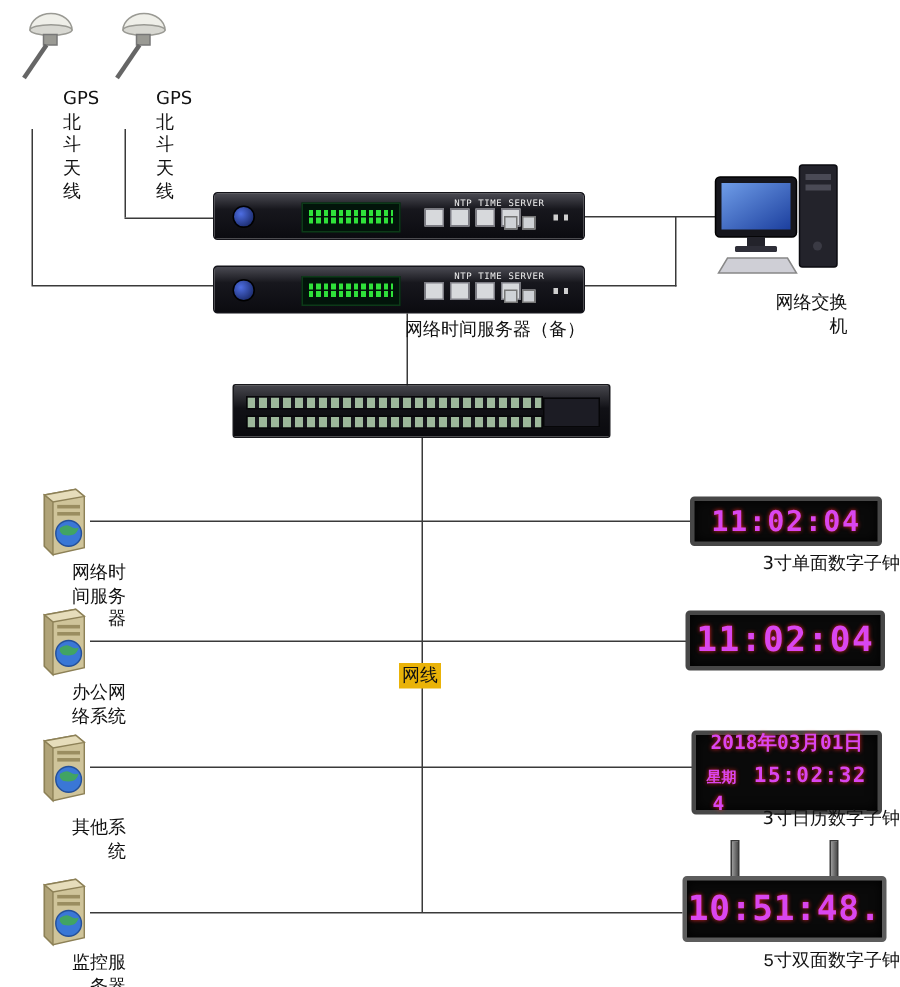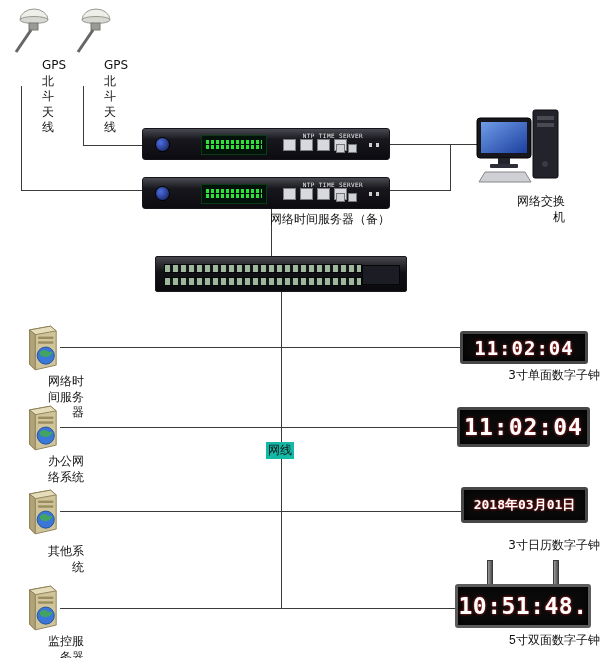--- a/index.html
+++ b/index.html
@@ -35,31 +35,31 @@
         border:1px solid #18181c; border-radius:2px; }
   .sw-row { position:absolute; left:8px; width:198px; height:9px;
             background:repeating-linear-gradient(90deg,#9db89b 0 5px,#15151b 5px 8px);
             border:1px solid #060608; }
   .sw-right { position:absolute; right:6px; top:8px; width:38px; height:20px;
               background:#1c1c24; border:1px solid #060608; }
 
   
   .clock { position:absolute; background:#0a0a0a; border:3px solid #474747; border-radius:3px;
            box-shadow:inset 0 0 8px #000; display:flex; align-items:center; justify-content:center; }
-  .digits { font-family:"DejaVu Sans Mono", monospace; font-weight:bold; color:#ffffff;
+  .digits { font-family:"DejaVu Sans Mono", monospace; font-weight:bold; color:#d946ef;
             text-shadow:0 0 3px rgba(255,40,40,.85); letter-spacing:1px; white-space:nowrap; }
   .cal { flex-direction:column; justify-content:center; gap:2px; }
   .cal-row1 { font-size:13px; letter-spacing:0; }
   .cal-row2 { display:flex; width:100%; justify-content:space-between; align-items:baseline; padding:0 7px; }
   .cal-week { font-size:10px; letter-spacing:0; }
   .cal-weeknum { font-size:13px; margin-left:4px; }
   .pole { position:absolute; width:6px; height:26px; background:linear-gradient(90deg,#9a9a9a,#4e4e4e);
           border:1px solid #3a3a3a; }
 
-  .cable-lbl { position:absolute; font-size:12px; color:#111; background:#14b8a6; padding:0 2px; z-index:5; }
+  .cable-lbl { position:absolute; font-size:12px; color:#111; background:#eab308; padding:0 2px; z-index:5; }
 </style>
 </head>
 <body>
 
 <div id="canvas">
 
   <div class="line" style="left:21px; top:86px;  width:1px;  height:104px;"></div>
   <div class="line" style="left:21px; top:190px; width:121px; height:1px;"></div>
   <div class="line" style="left:83px; top:86px;  width:1px;  height:59px;"></div>
   <div class="line" style="left:83px; top:145px; width:59px; height:1px;"></div>
@@ -219,22 +219,29 @@
 
   <div class="clock" style="left:460px; top:331px; width:128px; height:33px;">
     <span class="digits" style="font-size:19px;">11:02:04</span>
   </div>
   <div class="lbl" style="left:448px; top:368px; width:152px;">3寸单面数字子钟</div>
 
   <div class="clock" style="left:457px; top:407px; width:133px; height:40px;">
     <span class="digits" style="font-size:23px;">11:02:04</span>
   </div>
 
-  <div class="clock cal" style="left:461px; top:487px; width:127px; height:36px;">
+  <div class="clock cal" style="left:461px; top:487px; width:127px; height:56px;">
     <span class="digits cal-row1">2018年03月01日</span>
+    <span class="cal-row2">
+      <span>
+        <span class="digits cal-week">星期</span>
+        <span class="digits cal-weeknum">4</span>
+      </span>
+      <span class="digits" style="font-size:14px;">15:02:32</span>
+    </span>
   </div>
   <div class="lbl" style="left:448px; top:538px; width:152px;">3寸日历数字子钟</div>
 
   <div class="pole" style="left:487px; top:560px;"></div>
   <div class="pole" style="left:553px; top:560px;"></div>
   <div class="clock" style="left:455px; top:584px; width:136px; height:44px; border-color:#5c5c5c;">
     <span class="digits" style="font-size:23px; letter-spacing:0.5px;">10:51:48.</span>
   </div>
   <div class="lbl" style="left:448px; top:634px; width:152px;font-family:Liberation Mono, monospace;">5寸双面数字子钟</div>
 

